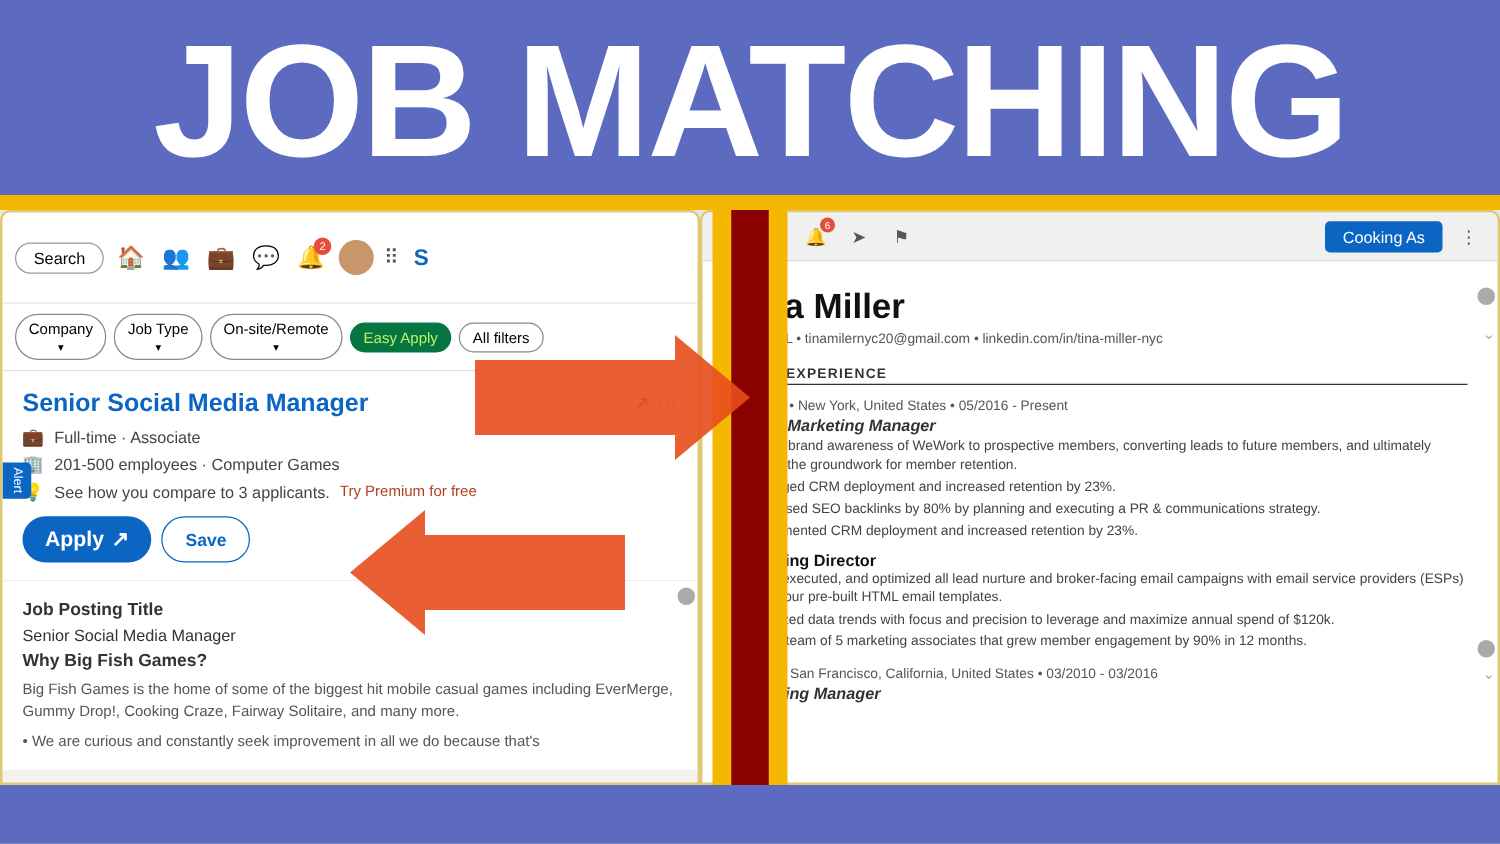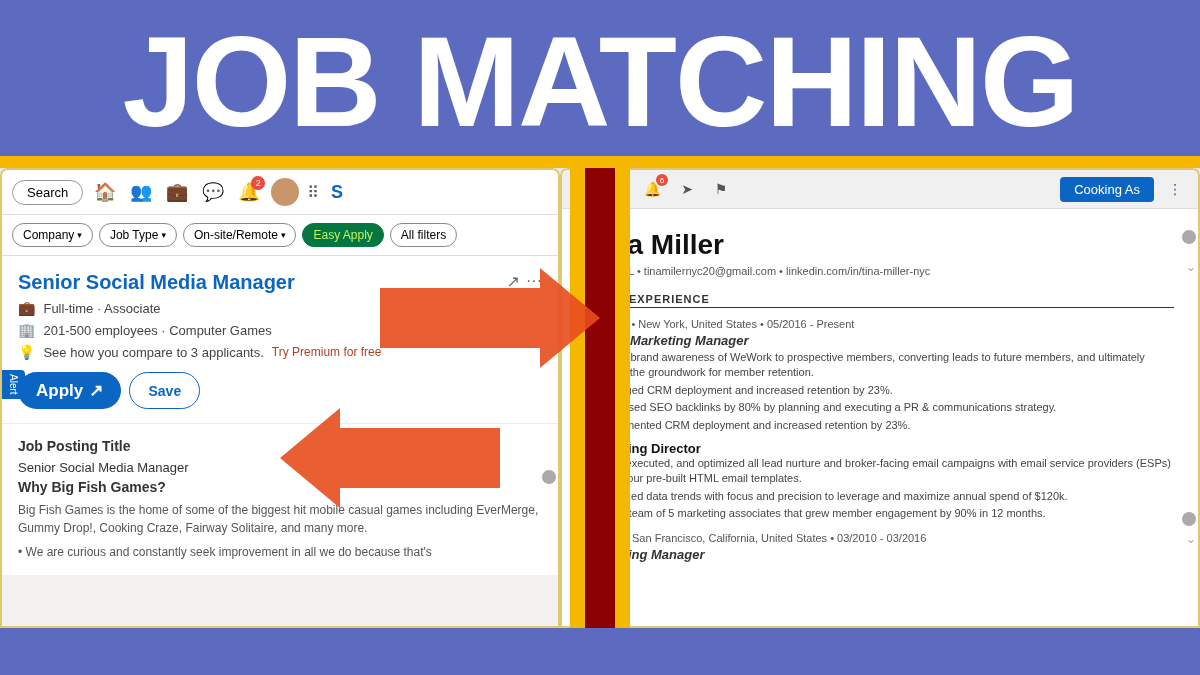--- a/index.html
+++ b/index.html
@@ -53,21 +53,21 @@
       position: relative;
       overflow: hidden;
       flex-shrink: 0;
     }
 
     
     .li-nav {
       background: white;
       display: flex;
       align-items: center;
-      padding: 8px 10px;
+      padding: 22px 10px;
       gap: 8px;
       border-bottom: 1px solid #ddd;
     }
     .li-search-btn {
       background: white;
       border: 1px solid #999;
       border-radius: 20px;
       padding: 4px 14px;
       font-size: 13px;
       font-weight: 500;
@@ -124,20 +124,21 @@
     .filter-btn {
       background: white;
       border: 1px solid #888;
       border-radius: 20px;
       padding: 4px 10px;
       font-size: 12px;
       cursor: pointer;
       display: flex;
       align-items: center;
       gap: 3px;
+      flex-direction: column;
     }
     .filter-btn .arrow {
       font-size: 9px;
     }
     .filter-easy {
       background: #057642;
       color: #bef264;
       border-color: #057642;
     }
 

